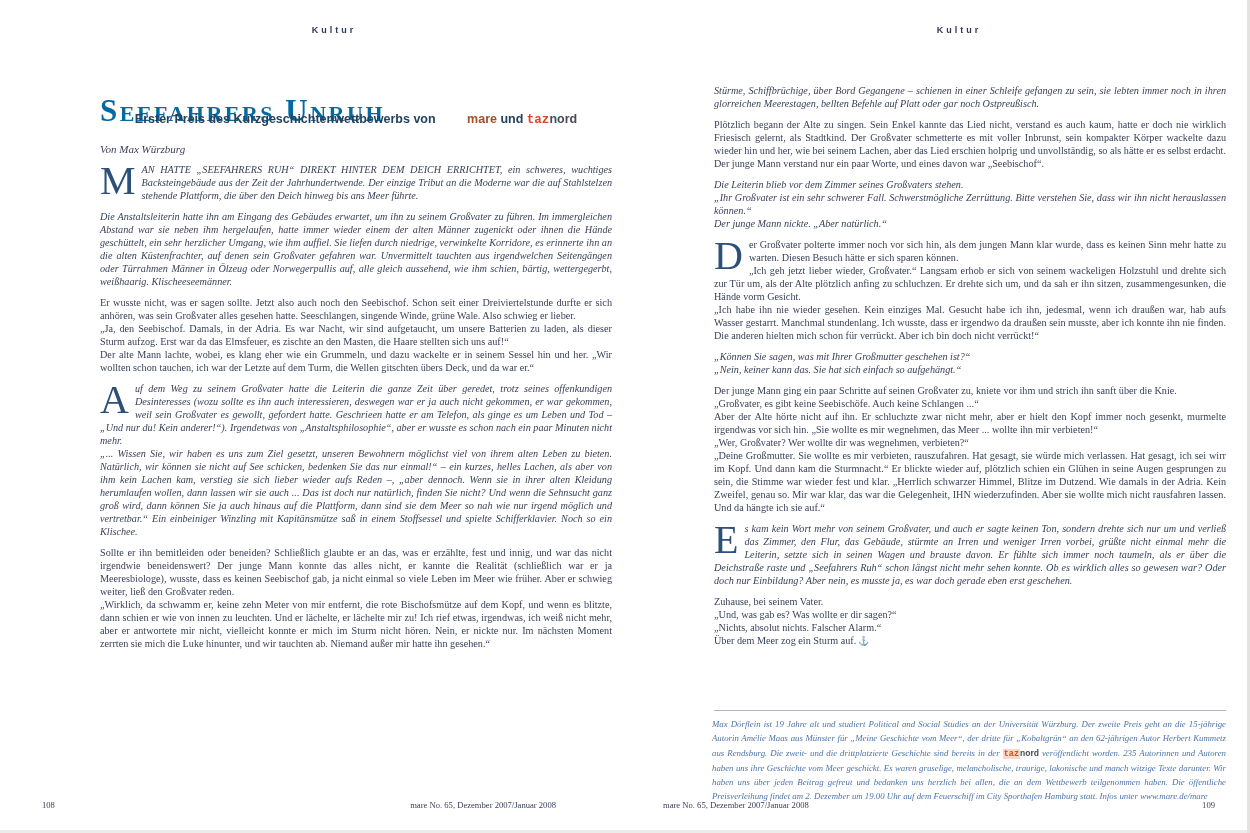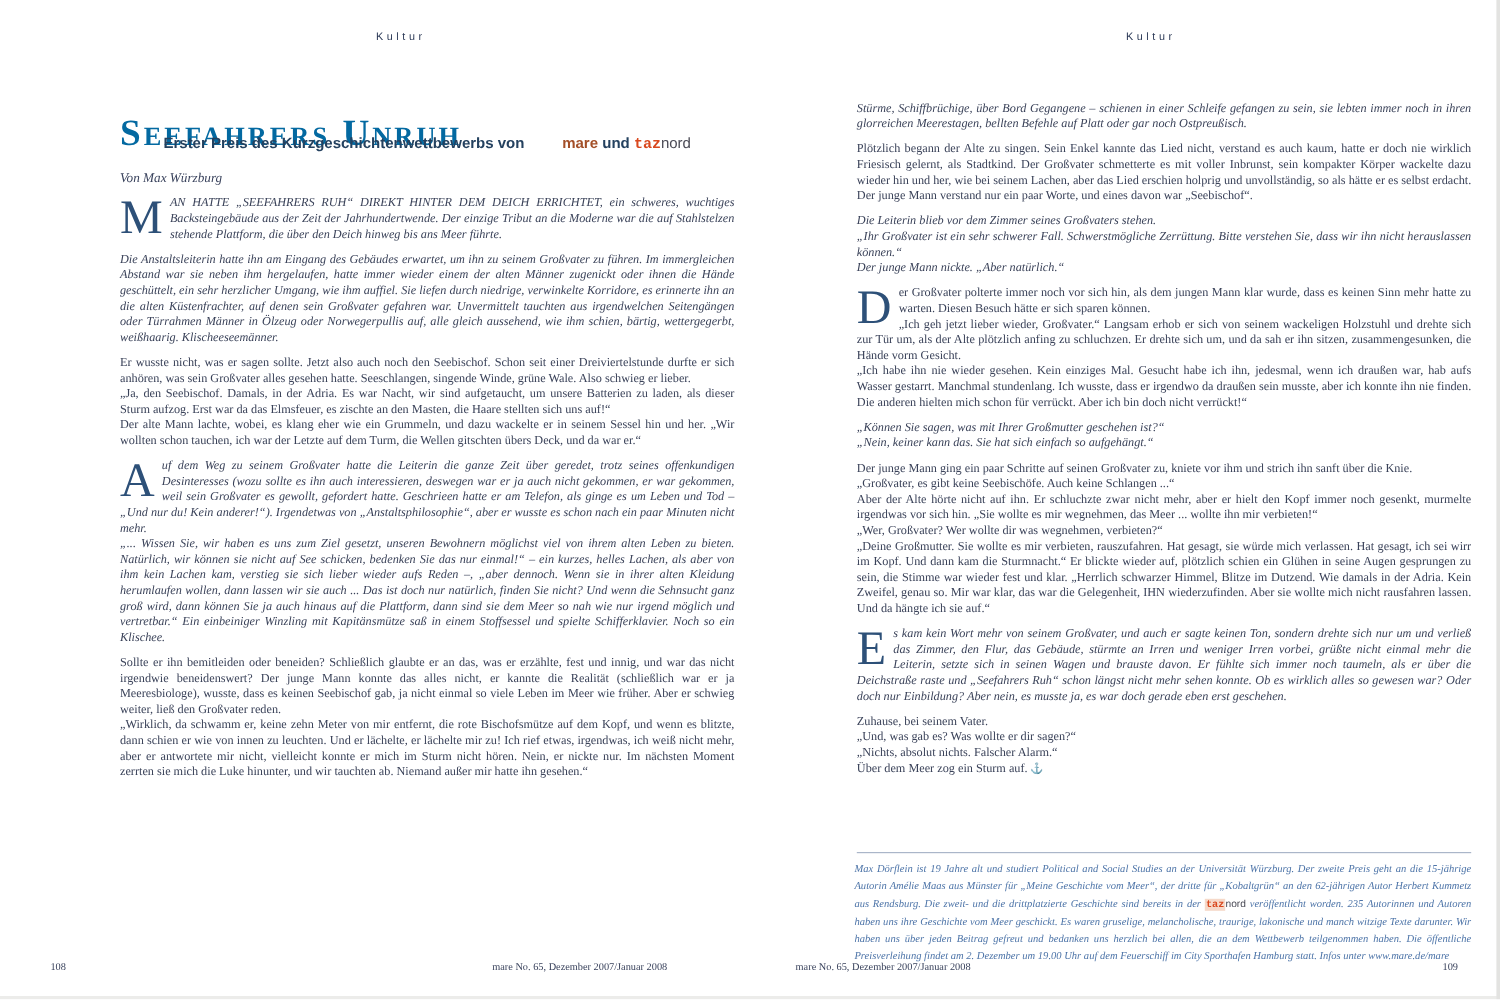--- a/index.html
+++ b/index.html
@@ -1,33 +1,33 @@
 <!DOCTYPE html>
 <html><head>
 <meta charset="utf-8">
 <style>
   html,body{margin:0;padding:0;background:#ffffff;}
   #spread{position:relative;width:1250px;height:833px;background:#ffffff;overflow:hidden;
           font-family:"Liberation Serif", serif;}
   #spread::after{content:"";position:absolute;right:0;top:0;width:3px;height:100%;background:#e3e3e1;}
   #spread::before{content:"";position:absolute;left:0;bottom:0;width:100%;height:3px;background:#ececea;}
 
-  .kicker{position:absolute;top:25px;font-family:"Liberation Sans",sans-serif;font-weight:normal;
+  .kicker{position:absolute;top:25px;font-family:"Liberation Sans",sans-serif;font-weight:bold;
           font-size:9px;letter-spacing:3px;color:#2c3a57;transform:translateX(-50%);padding-left:44px;}
   .kicker-left{left:312px;}
   .kicker-right{left:937px;}
 
   .title{position:absolute;left:100px;width:512px;top:72px;text-align:left;
          font-variant:small-caps;font-size:31px;letter-spacing:2.5px;color:#0369a1;
          font-family:"Liberation Serif",serif;}
   .subtitle{position:absolute;left:100px;width:512px;top:112px;text-align:center;
             font-family:"Liberation Sans",sans-serif;font-weight:bold;font-size:12.5px;color:#24415f;}
   .brand-mare{color:#a34f28;padding-left:28px;}
   .logo-taz{color:#d9481e;font-family:Liberation Mono, monospace;font-weight:bold;}
-  .logo-nord{color:#4a4a55;font-family:"Liberation Sans",sans-serif;font-weight:normal;}
+  .logo-nord{color:#4a4a55;font-family:"Liberation Sans",sans-serif;font-weight:bold;}
   .byline{position:absolute;left:100px;top:143px;font-style:italic;font-size:11px;color:#39425c;}
 
   .col{position:absolute;width:512px;font-size:10.2px;line-height:13px;color:#3a4259;}
   .col-left{left:100px;top:163px;}
   .col-right{left:714px;top:84px;}
 
   .para{margin:0;text-align:justify;}
   .para .ptext{white-space:pre-wrap;margin-top:12px;}
   .para.gap{margin-top:8px;}
   .para.italic{font-style:italic;}

